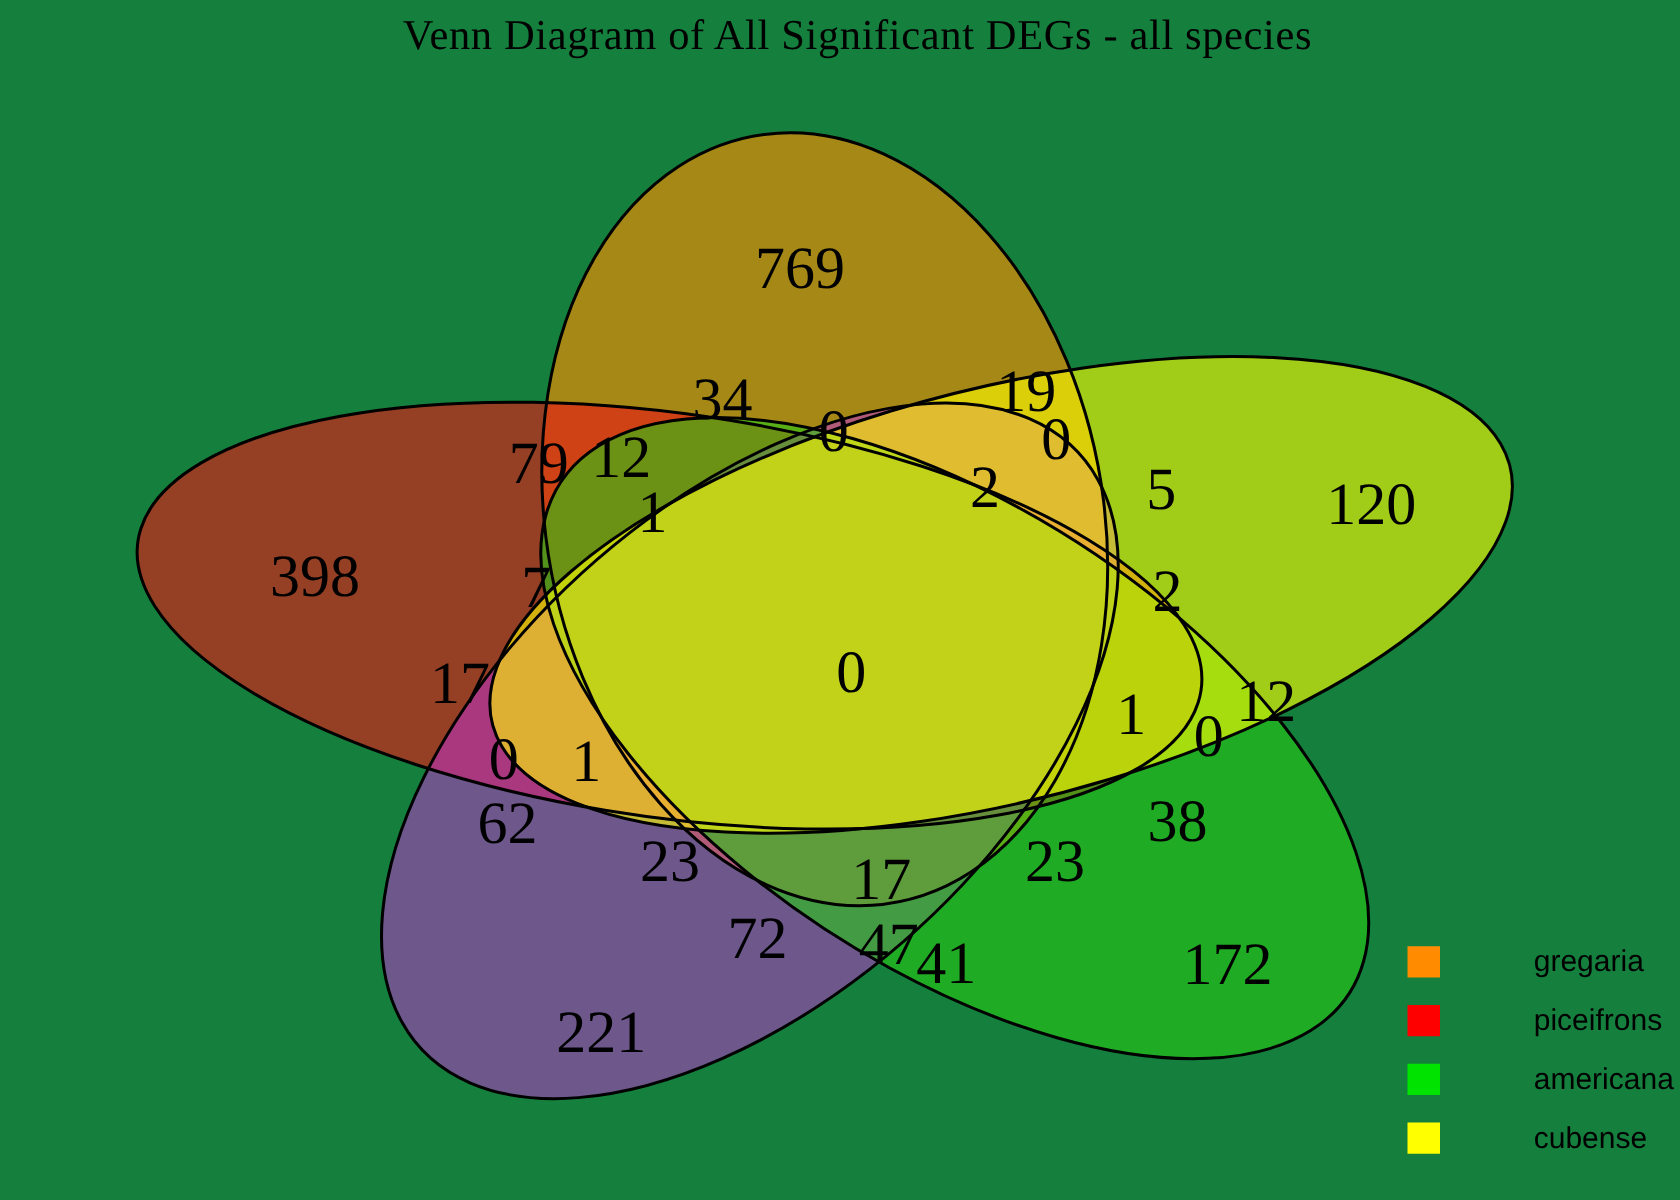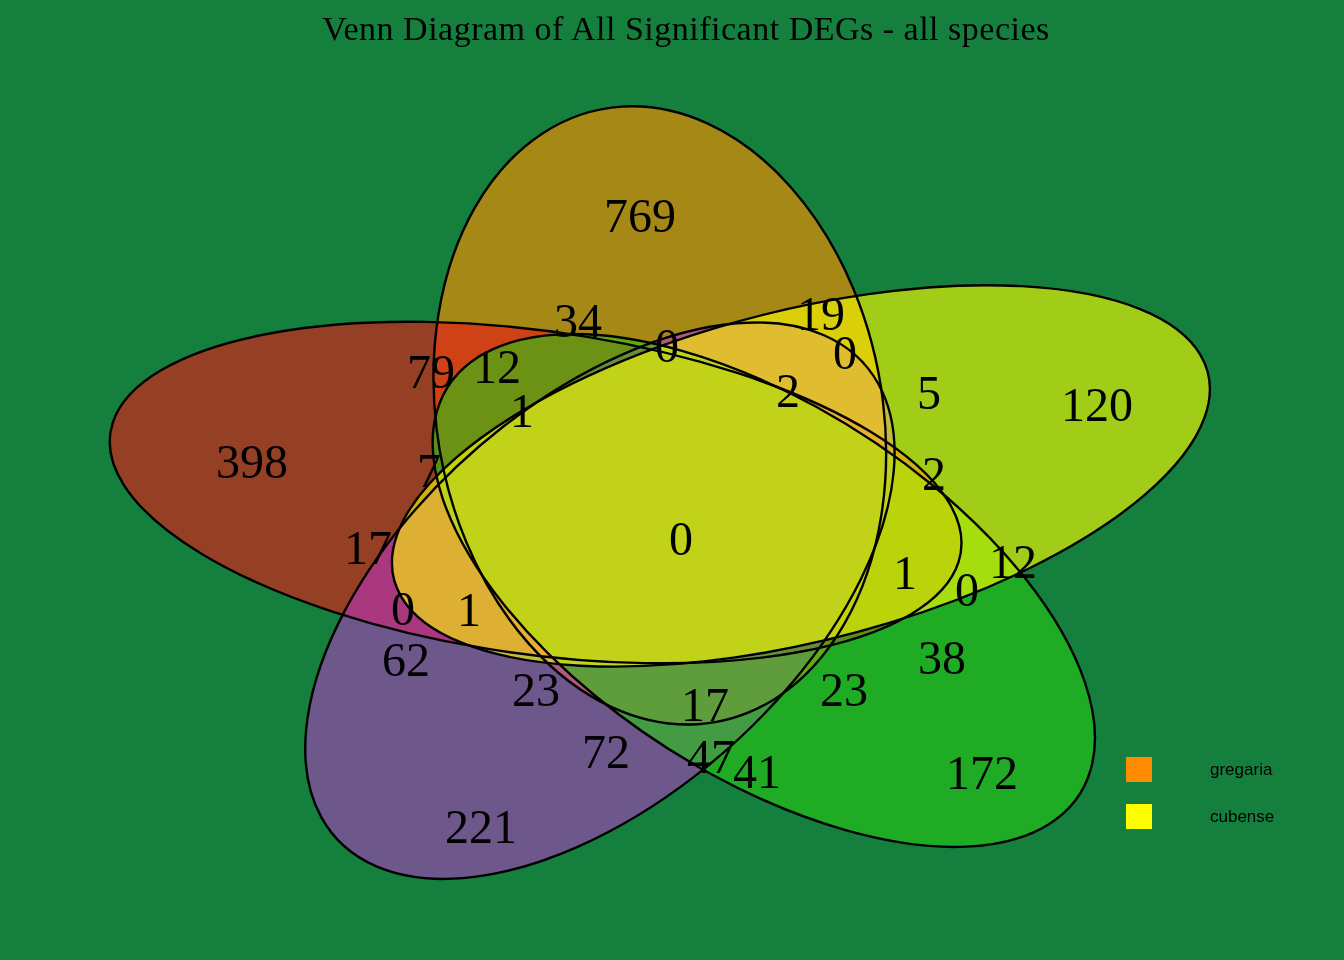--- a/index.html
+++ b/index.html
@@ -45,25 +45,25 @@
   }
   .legend-swatch {
     position: absolute;
     left: 0;
     top: 0;
     width: 26px;
     height: 25px;
   }
   .legend-label {
     position: absolute;
-    left: 84px;
+    left: 101px;
     top: 0;
     line-height: 25px;
     font-family: "Liberation Sans", sans-serif;
-    font-size: 17px;
+    font-size: 24px;
     color: #000000;
     white-space: nowrap;
   }
 </style>
 </head>
 <body>
 
 <div class="canvas">
 
   <div class="chart-title">Venn Diagram of All Significant DEGs - all species</div>
@@ -120,18 +120,26 @@
       <text x="982" y="772" dominant-baseline="central">172</text>
     </g>
   </svg>
 
   <div class="legend">
     <div class="legend-row">
       <div class="legend-swatch" style="background:#FF8C00;"></div>
       <span class="legend-label">gregaria</span>
     </div>
     <div class="legend-row">
+      <div class="legend-swatch" style="background:#FF0000;"></div>
+      <span class="legend-label">piceifrons</span>
+    </div>
+    <div class="legend-row">
+      <div class="legend-swatch" style="background:#00E300;"></div>
+      <span class="legend-label">americana</span>
+    </div>
+    <div class="legend-row">
       <div class="legend-swatch" style="background:#FFFF00;"></div>
       <span class="legend-label">cubense</span>
     </div>
   </div>
 
 </div>
 
 </body></html>

